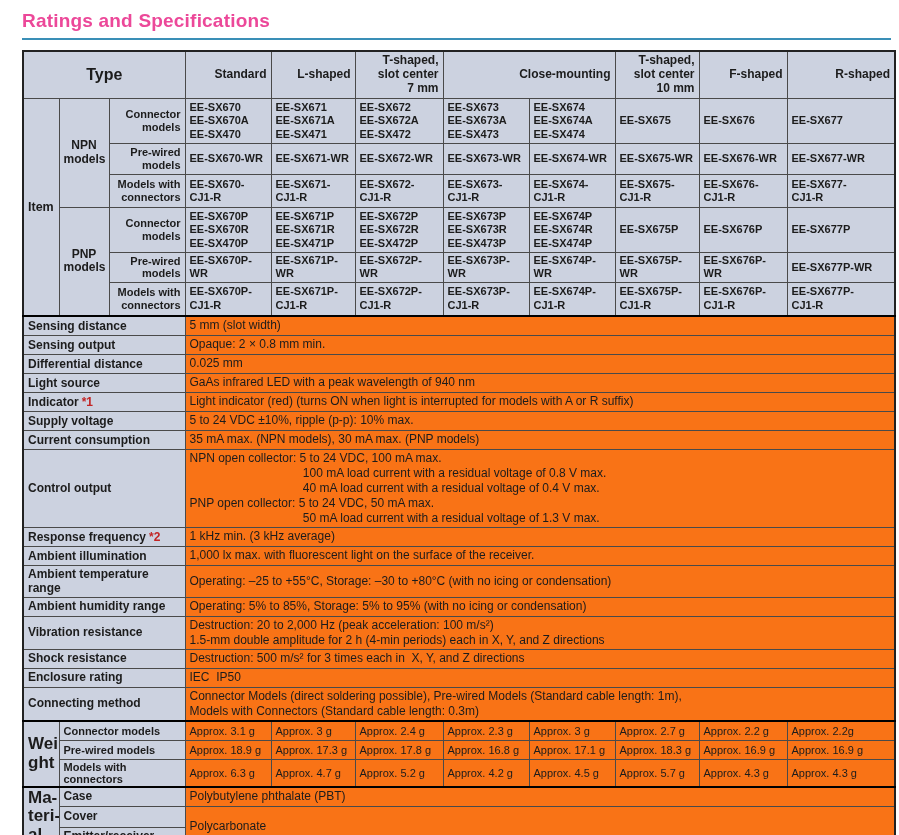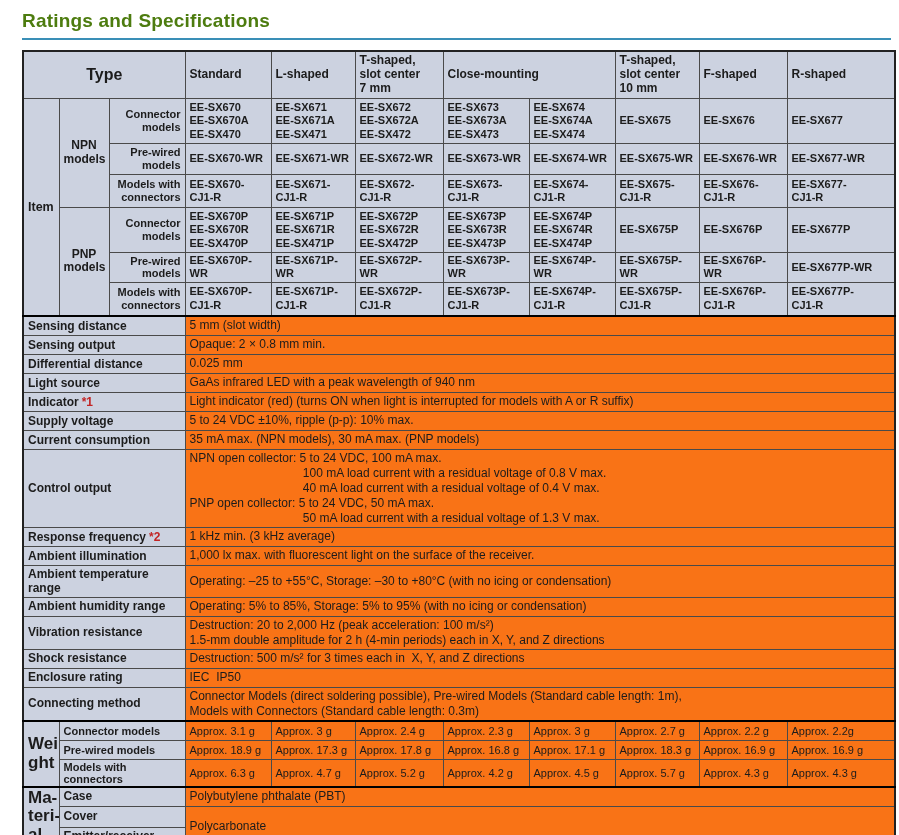--- a/index.html
+++ b/index.html
@@ -5,21 +5,21 @@
   html, body { margin: 0; padding: 0; background: #ffffff; }
   body {
     width: 899px; height: 835px; overflow: hidden;
     font-family: "Liberation Sans", sans-serif;
     color: #1c1c1c;
     -webkit-font-smoothing: antialiased;
   }
   .page { padding: 6px 4px 0 22px; }
 
   .title {
-    font-size: 19px; font-weight: bold; color: #4d7c0f;
+    font-size: 19px; font-weight: bold; color: #ec4899;
     letter-spacing: 0.2px; margin: 4px 0 6px 0;
   }
   .title-rule { border-bottom: 2px solid #3a8fb7; margin: 0 4px 10px 0; }
 
   table.spec {
     border-collapse: collapse;
     table-layout: fixed;
     width: 873px;
     border: 2px solid #222;
   }
@@ -31,21 +31,21 @@
   }
   .pre { white-space: pre-line; }
   .prew { white-space: pre-wrap; }
 
   
   td.shade { background: #ccd2e0; }
   td.white { background: #f97316; }
 
   
   td.colhead {
-    font-weight: bold; font-size: 12px; text-align: left;
+    font-weight: bold; font-size: 12px; text-align: right;
     height: 44px; line-height: 1.15;
   }
   td.typecell { text-align: center; font-weight: bold; font-size: 16px; padding-right: 8px; }
 
   
   td.itemcell { vertical-align: bottom; font-weight: bold; font-size: 12.5px; padding: 2px 2px 4px 4px; }
   td.grouplab { text-align: center; font-weight: bold; font-size: 12px; line-height: 1.15; }
   td.sublab-r { text-align: right; font-weight: bold; font-size: 11px; line-height: 1.15; padding-right: 5px; }
   td.model {
     font-weight: bold; font-size: 11px; line-height: 1.22;

